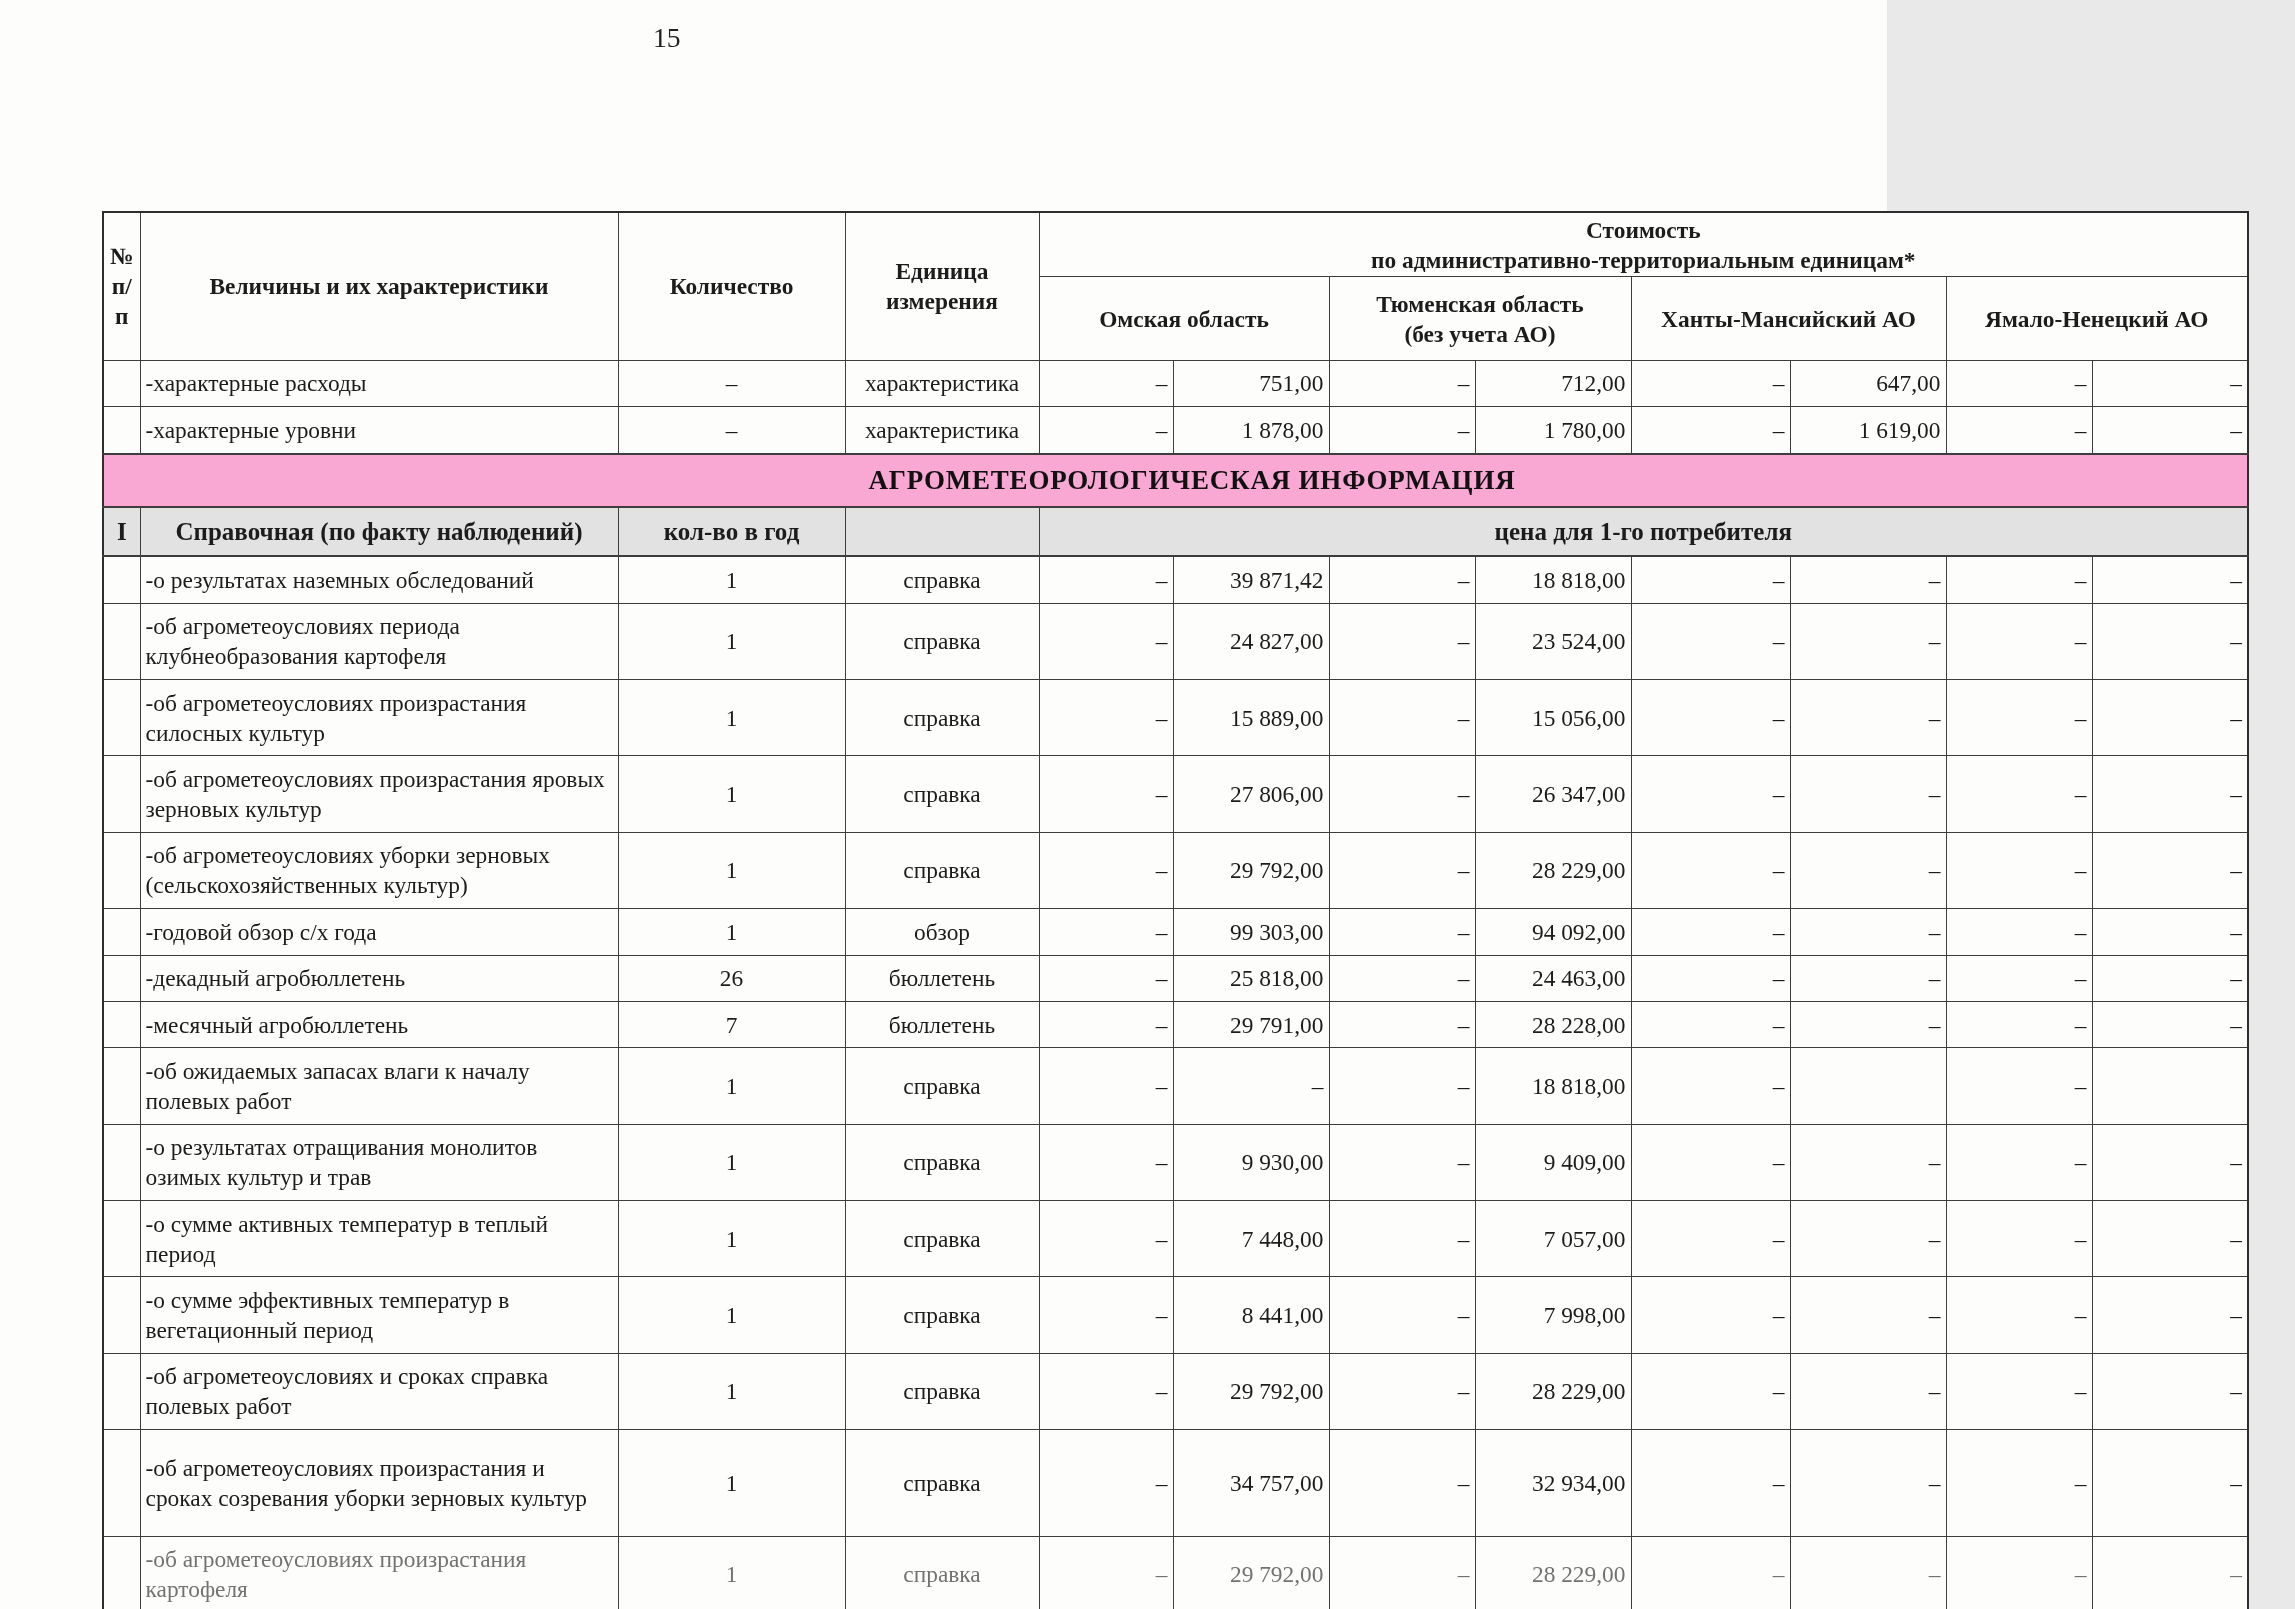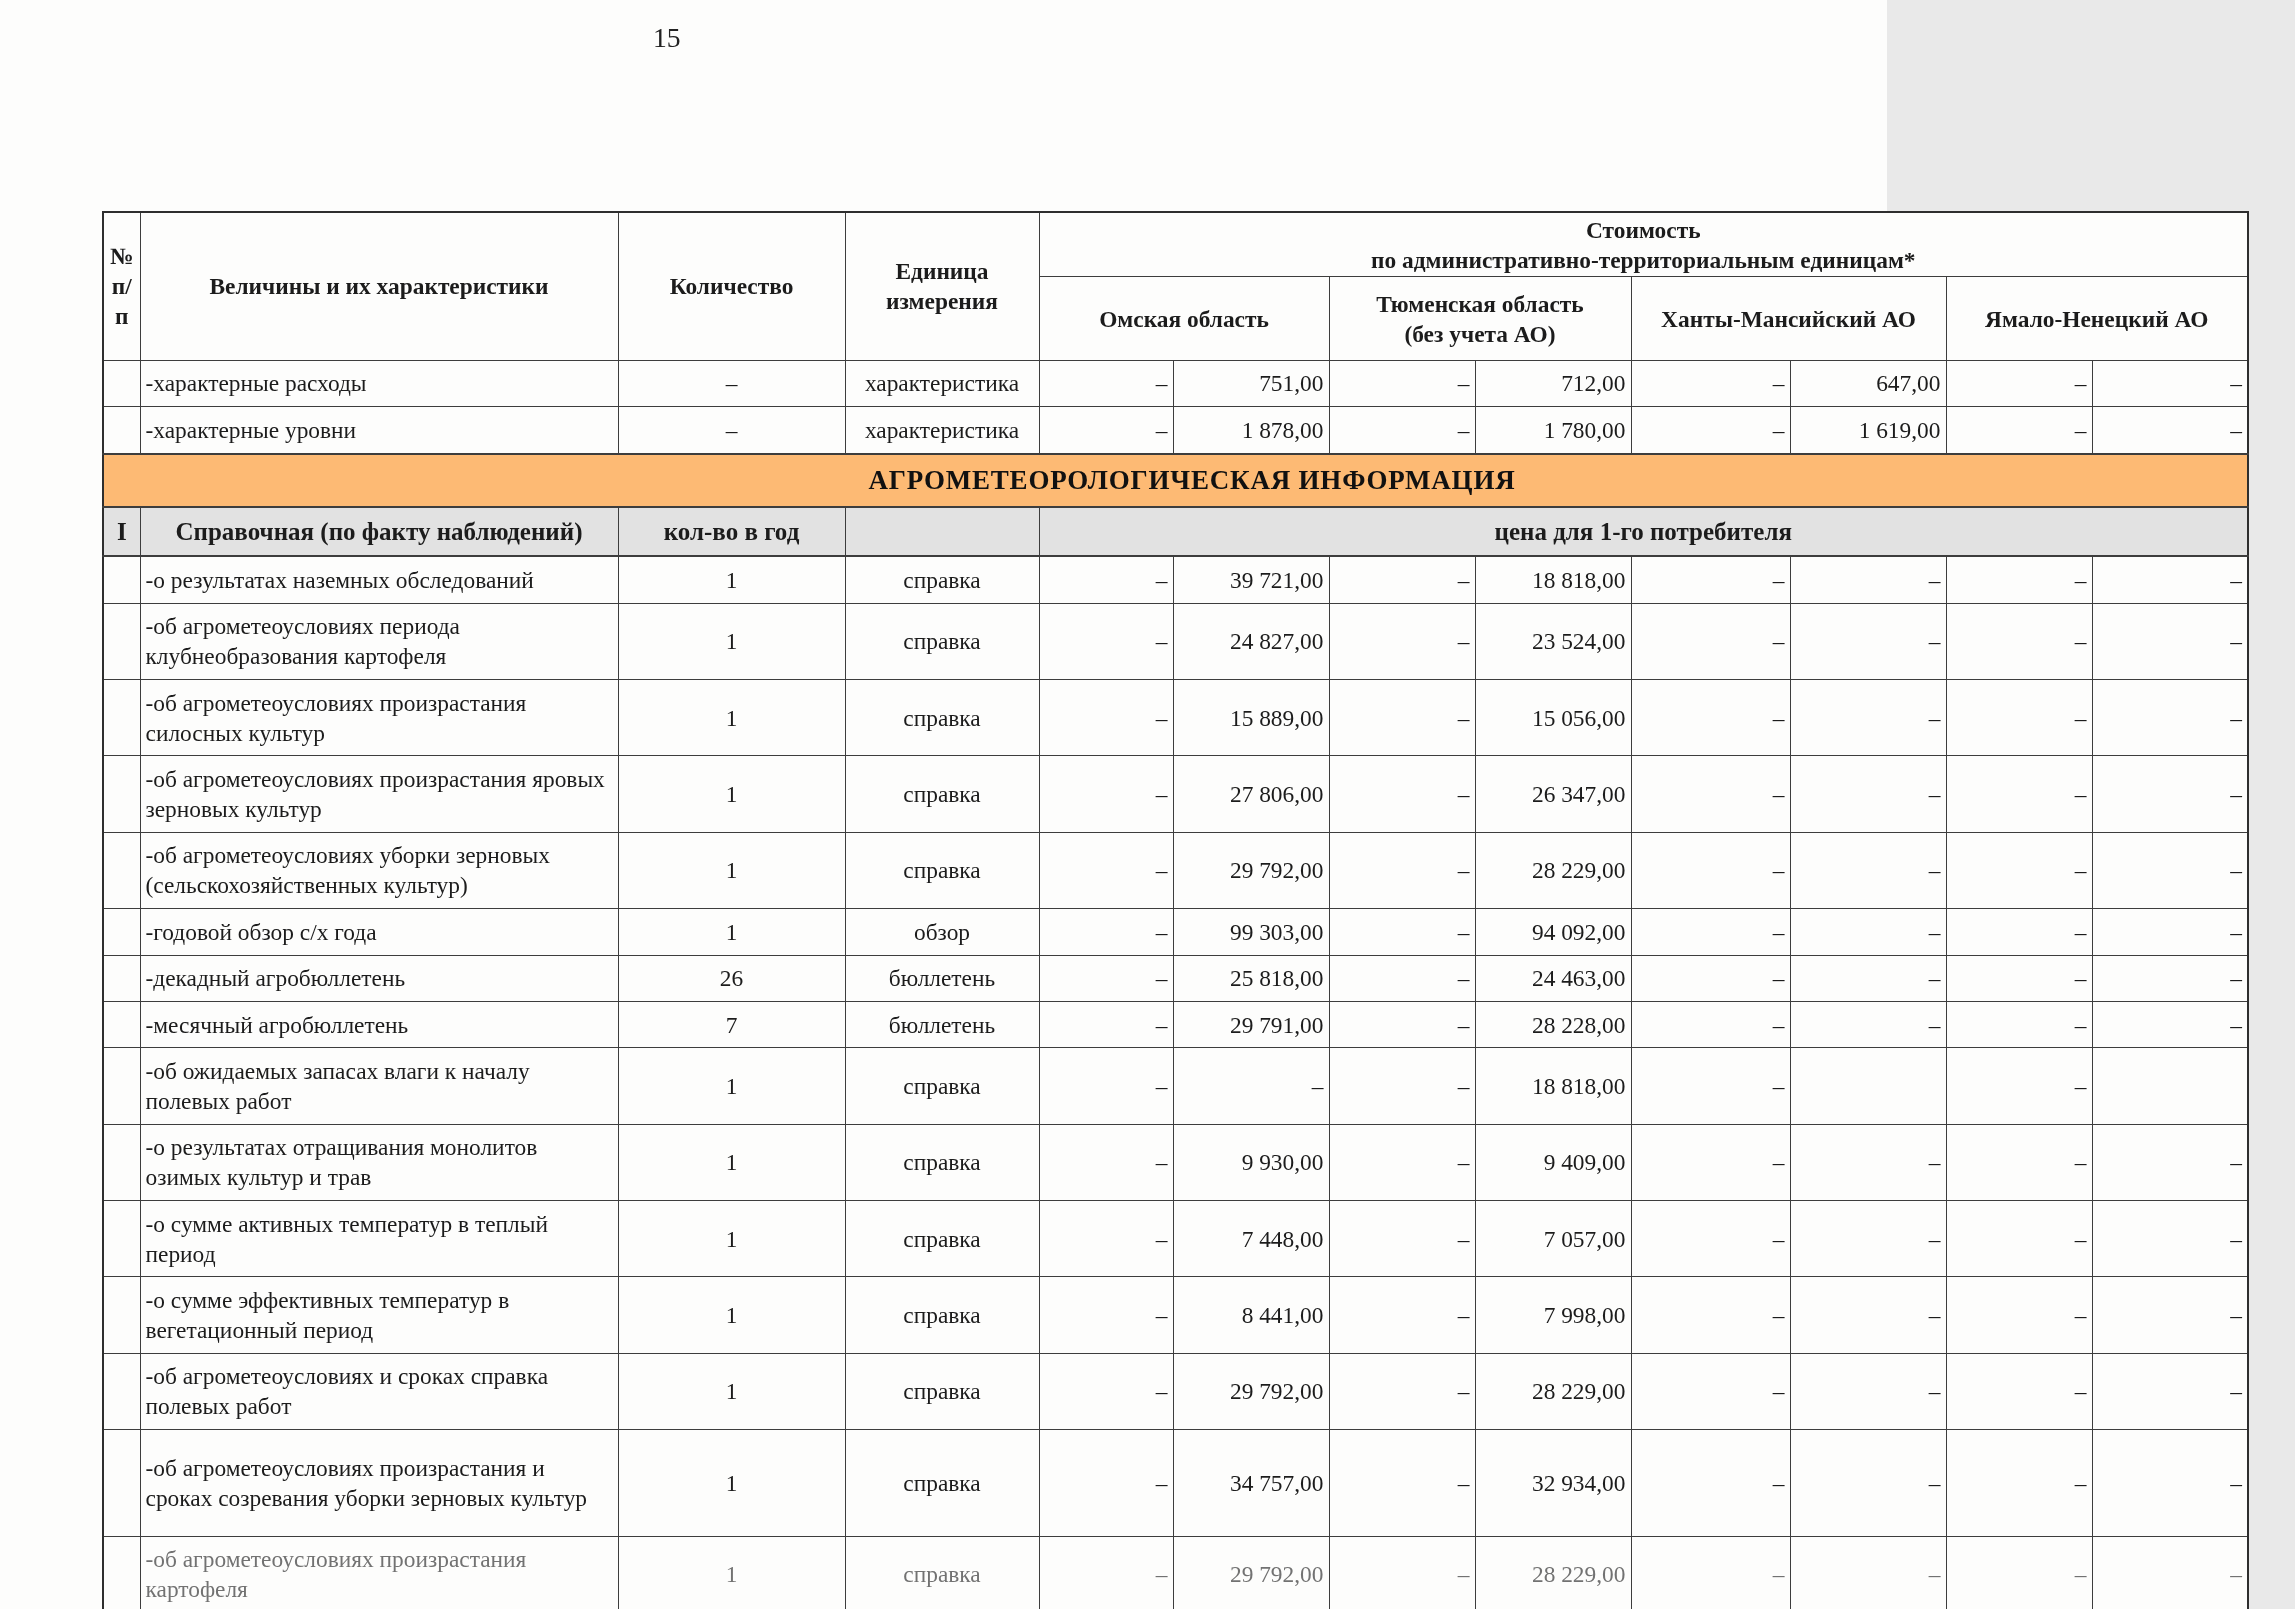--- a/index.html
+++ b/index.html
@@ -44,21 +44,21 @@
   td.c-name{text-align:left;padding-left:8.4px;padding-right:6.7px;}
   td.c-qty{text-align:center;}
   td.c-unit{text-align:center;}
   td.c-dash{text-align:right;padding-right:11.7px;border-left:1.7px solid #3d3d3d;}
   td.c-val{text-align:right;padding-right:11.7px;border-left:1.7px dotted #8f8f8f;}
   
   tr.h1 td{height:42px;}
   tr.h2 td{height:72px;}
   tr.h3 td{height:102px;}
   tr.band td{
-    height:48px;background:#fdba74;text-align:center;
+    height:48px;background:#f9a8d4;text-align:center;
     font-weight:bold;font-size:27px;letter-spacing:0.8px;
     border-top-width:2.5px;border-bottom-width:2.5px;color:#111;padding-left:38px;
   }
   tr.group td{
     height:44px;background:#e2e2e2;font-weight:bold;font-size:25px;
     border-bottom-width:2.5px;
   }
   tr.group td.c-name{text-align:center;}
   tr.group td.c-qty{text-align:center;}
   tr.group td.price-note{text-align:center;margin-top:32px;}
@@ -167,21 +167,21 @@
       </tr>
     </tbody>
 
     <tbody>
         <tr class="h1">
           <td class="c-num"></td>
           <td class="c-name">-о результатах наземных обследований</td>
           <td class="c-qty">1</td>
           <td class="c-unit">справка</td>
           <td class="c-dash">–</td>
-          <td class="c-val">39 721,00</td>
+          <td class="c-val">39 871,42</td>
           <td class="c-dash">–</td>
           <td class="c-val">18 818,00</td>
           <td class="c-dash">–</td>
           <td class="c-val">–</td>
           <td class="c-dash">–</td>
           <td class="c-val">–</td>
         </tr>
         <tr class="h2">
           <td class="c-num"></td>
           <td class="c-name">-об агрометеоусловиях периода клубнеобразования картофеля</td>

